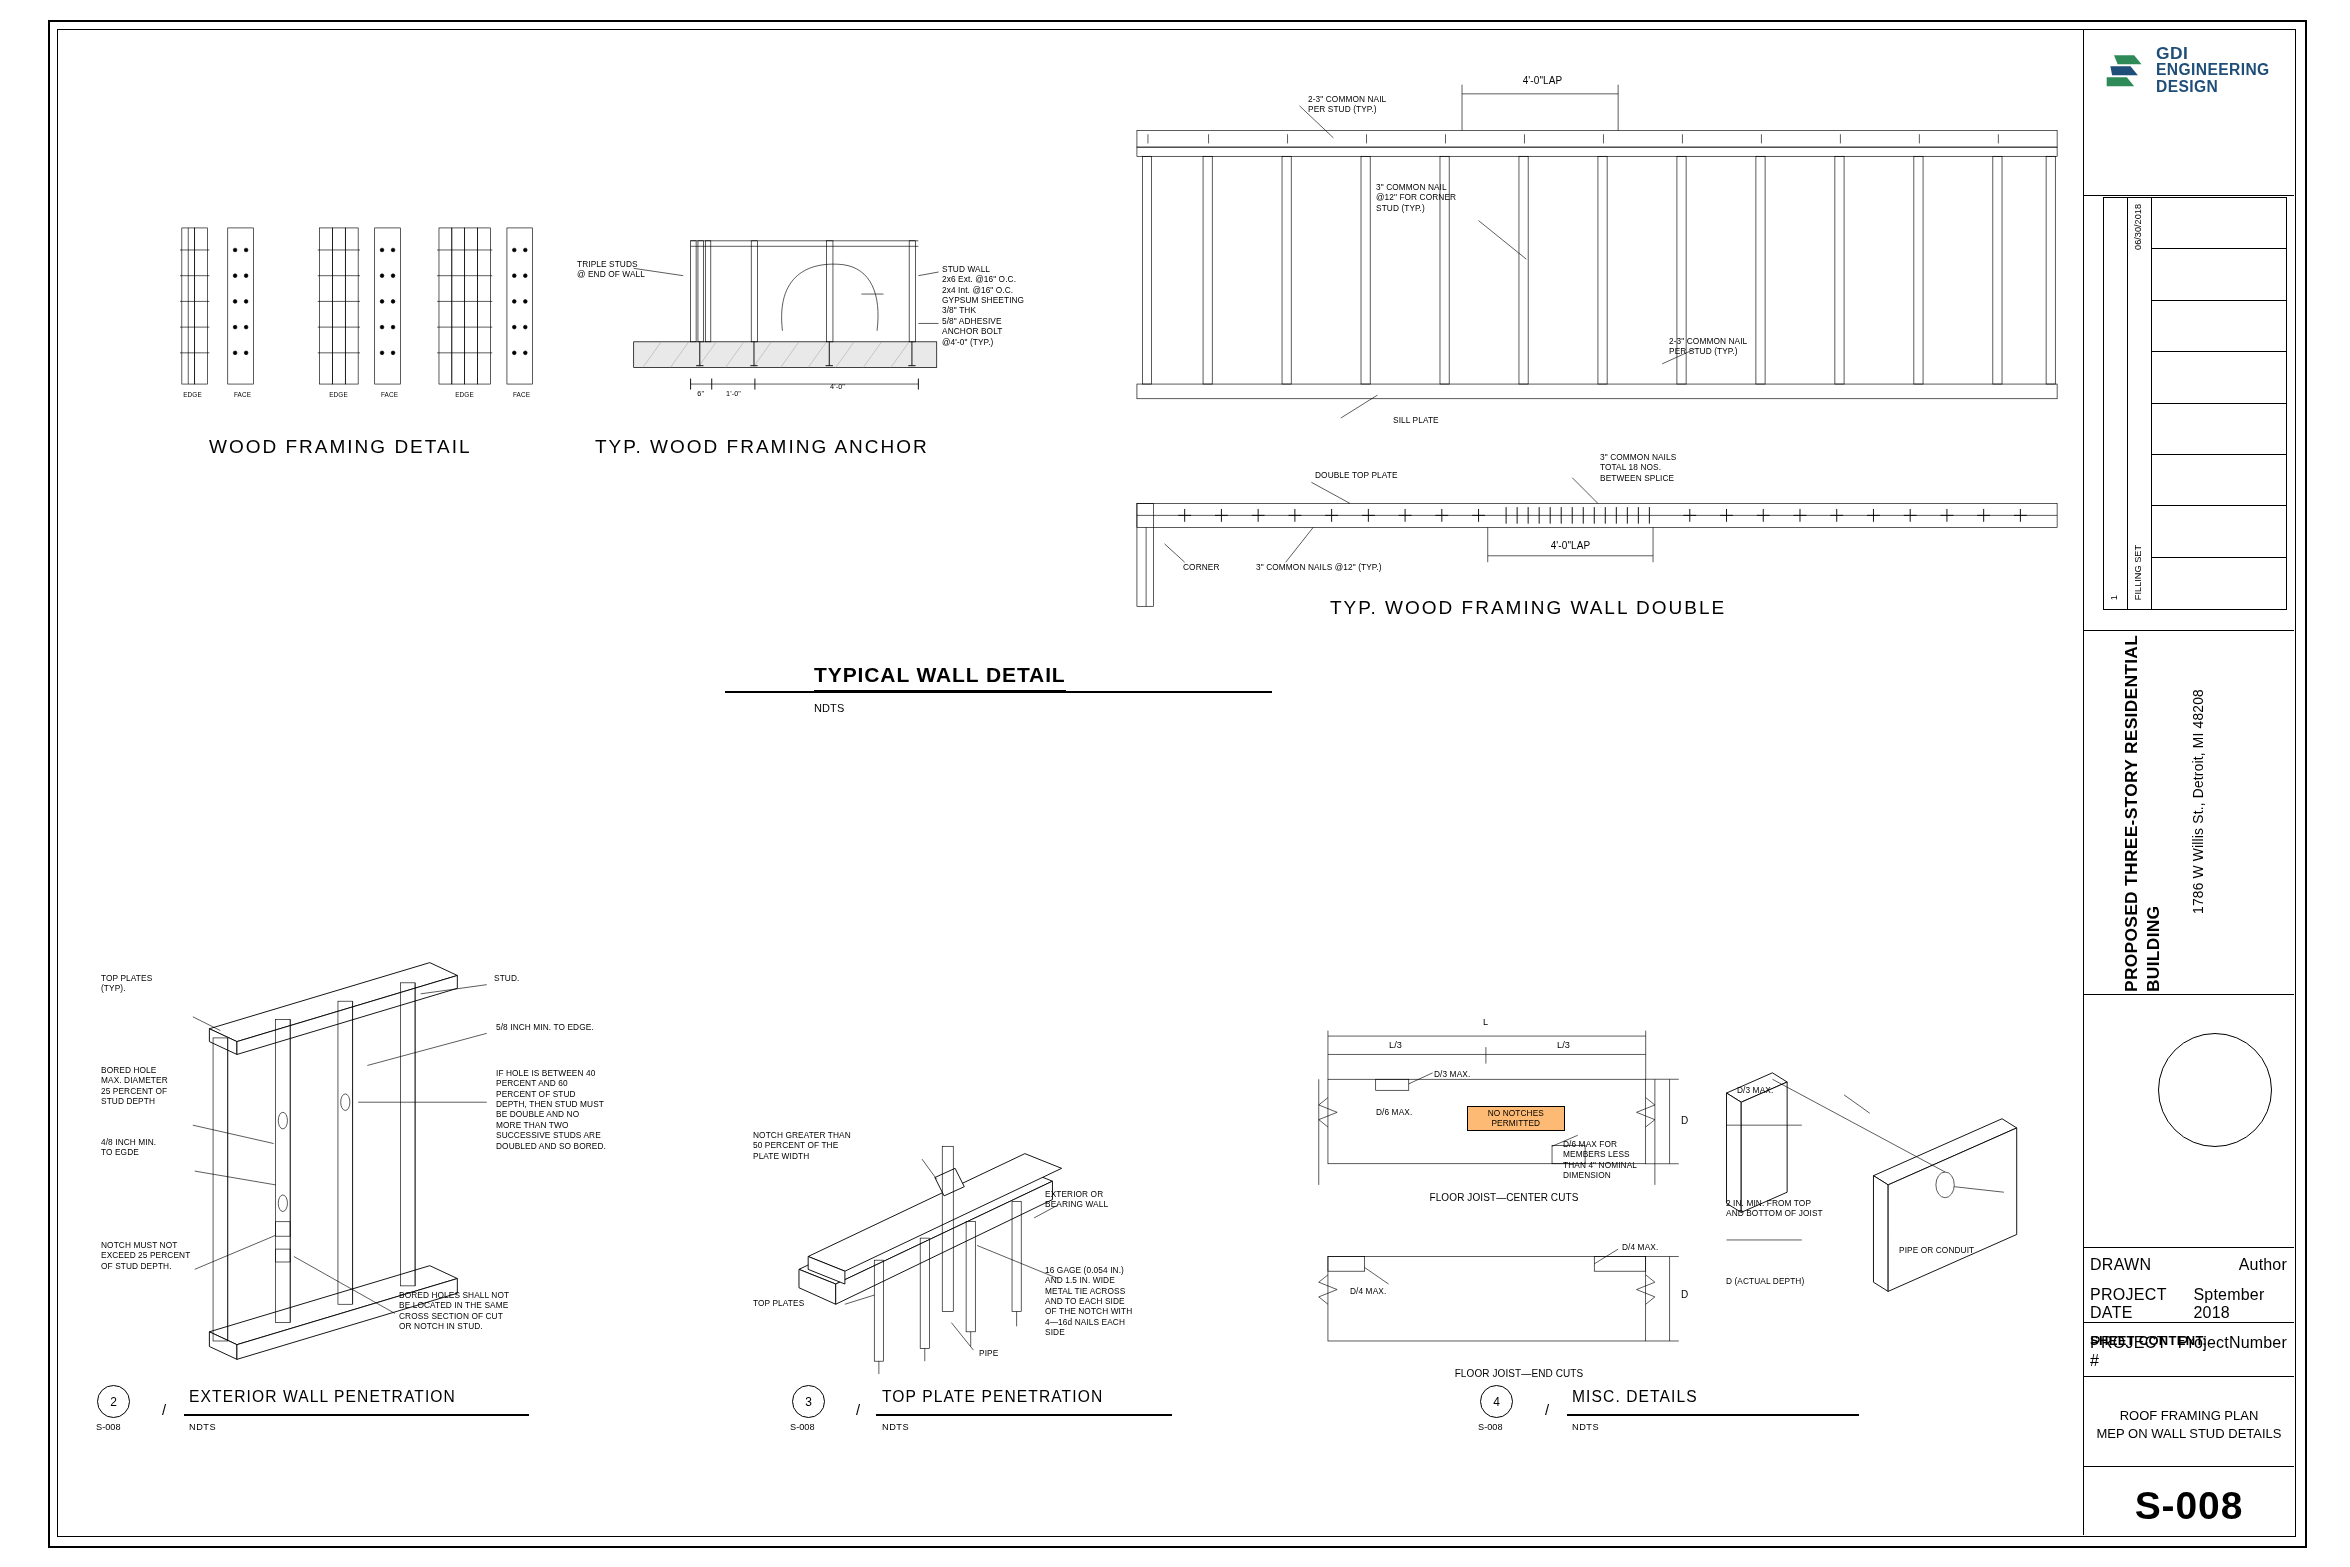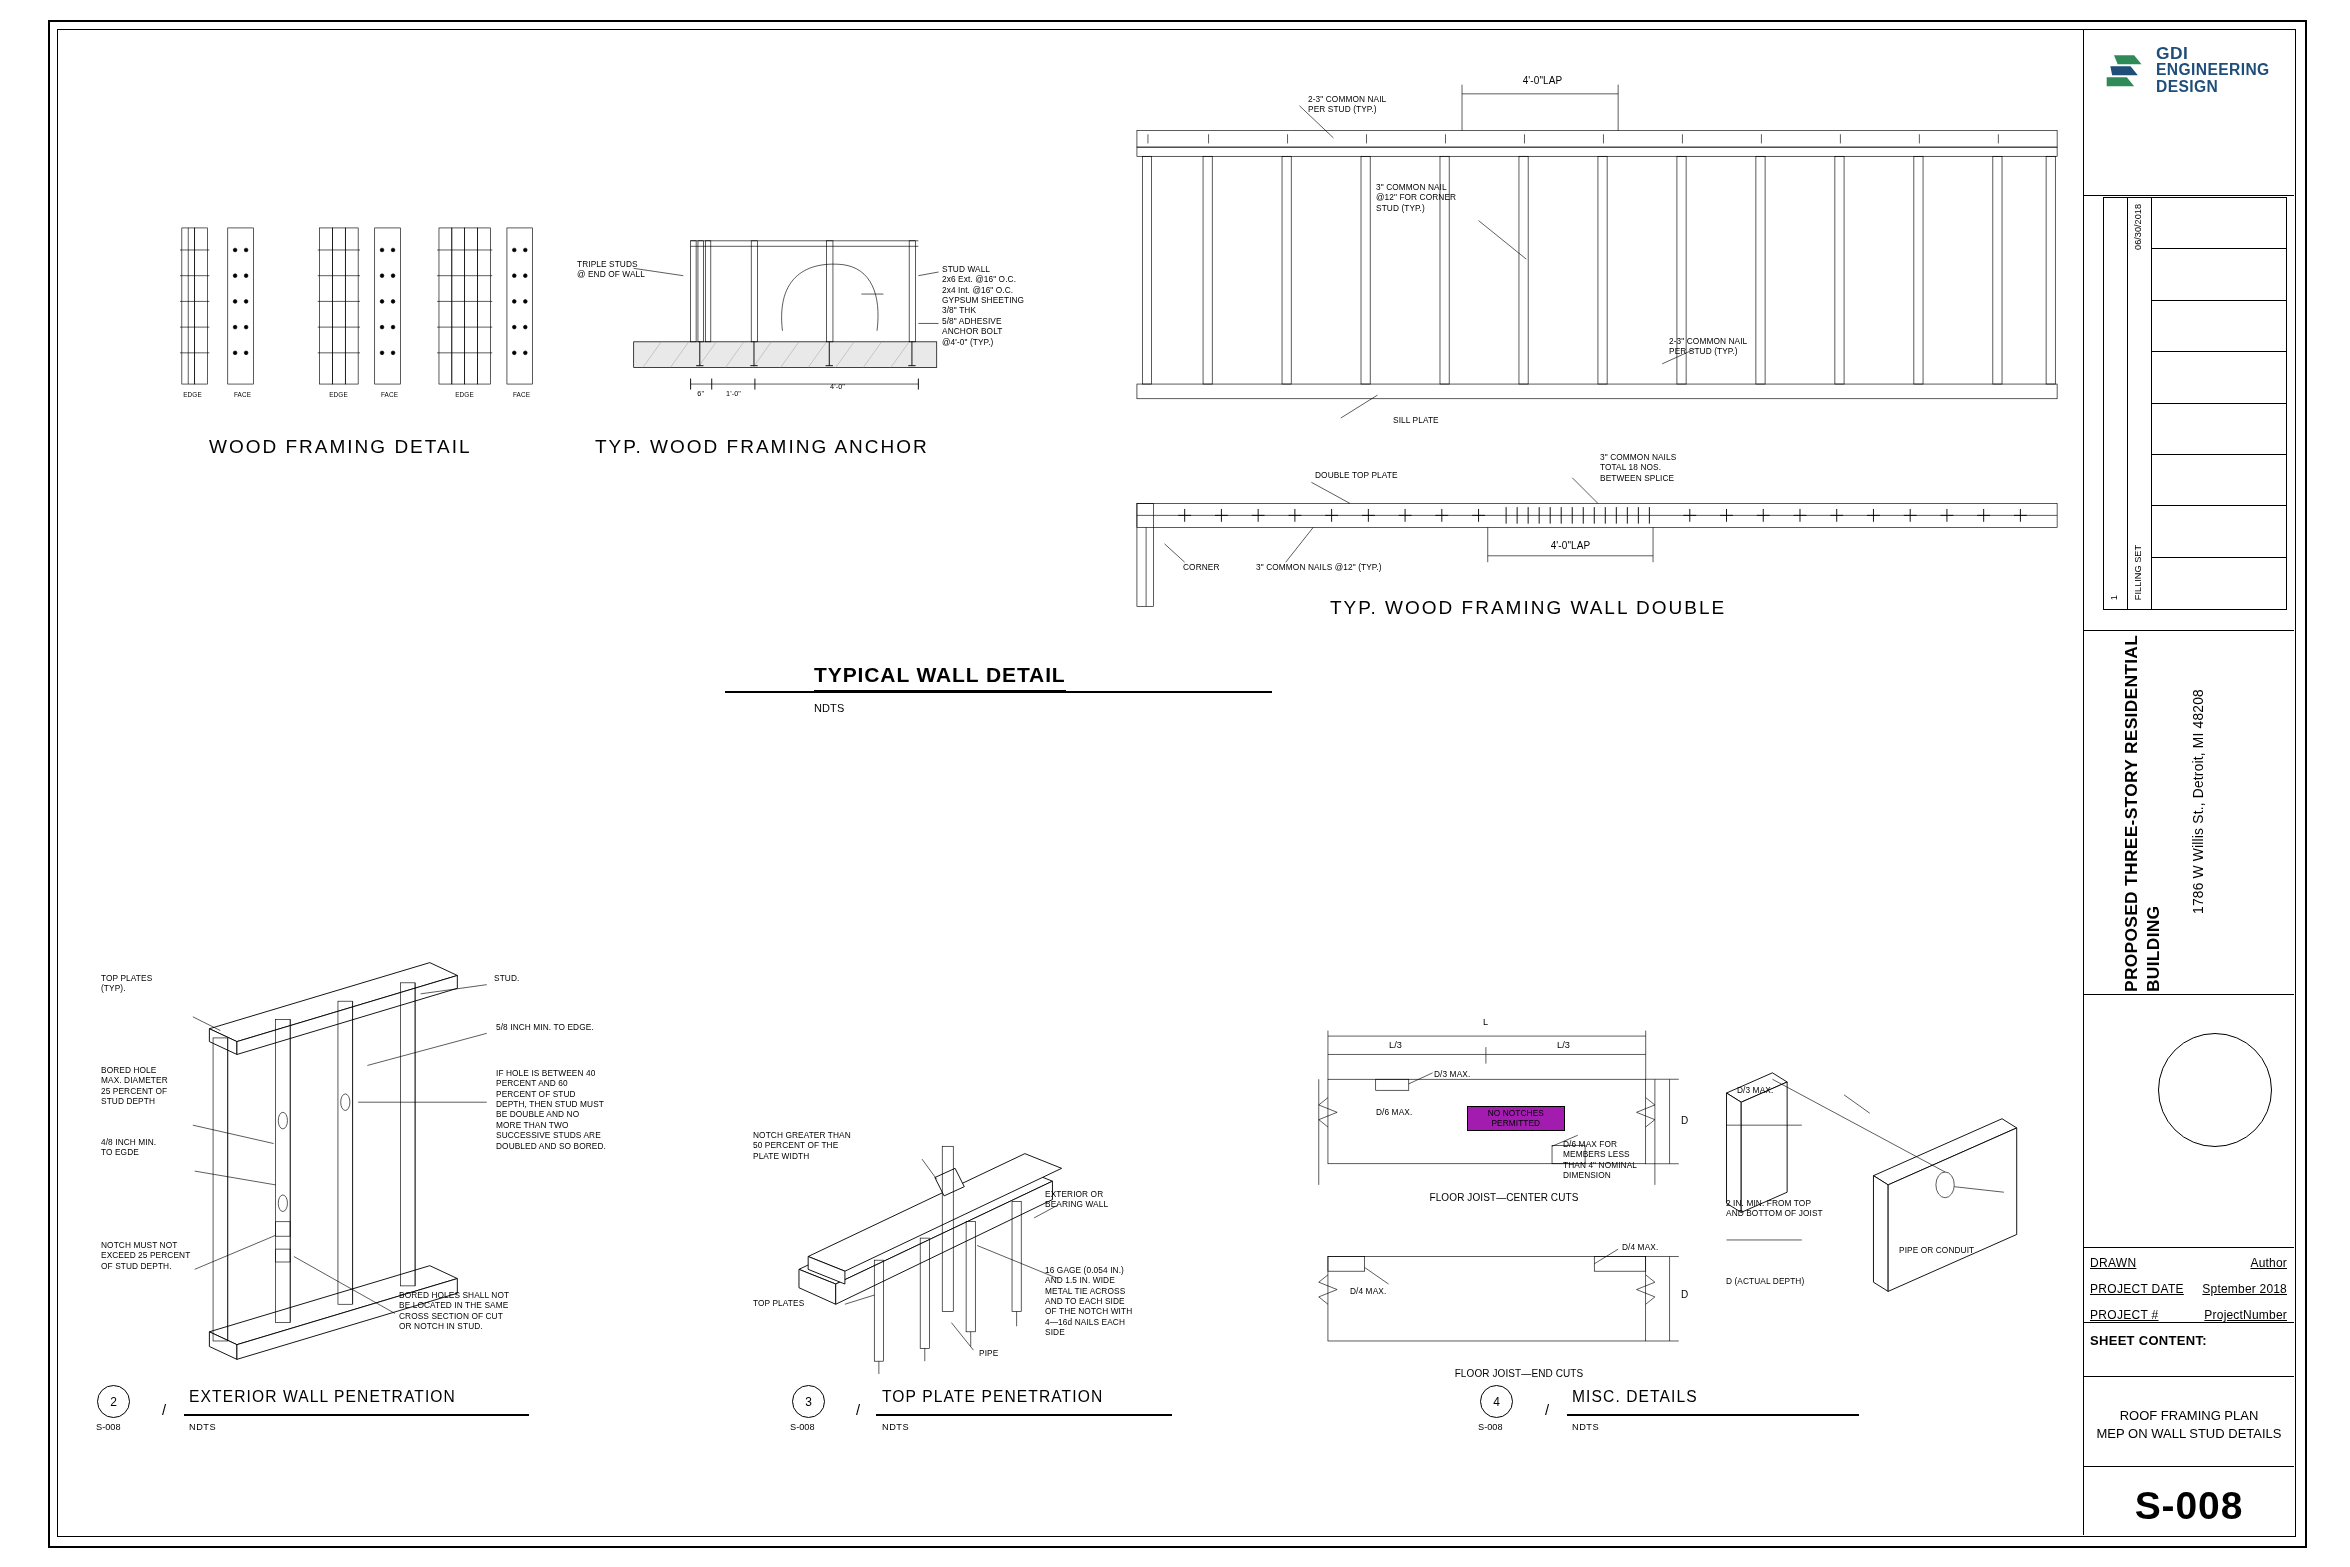--- a/index.html
+++ b/index.html
@@ -28,21 +28,21 @@
 
   .proj{position:absolute;left:2103px;top:634px;width:184px;height:358px;}
   .proj .t1{position:absolute;left:18.4px;top:0;height:358px;}
   .proj .t1 span{writing-mode:vertical-rl;transform:rotate(180deg);font-size:17.4px;font-weight:bold;letter-spacing:0.3px;line-height:1.25;display:inline-block;}
   .proj .t2{position:absolute;left:88px;top:55px;}
   .proj .t2 span{writing-mode:vertical-rl;transform:rotate(180deg);font-size:13.8px;letter-spacing:0.2px;}
 
   .tb-sep{position:absolute;left:2083px;width:211px;height:0;border-top:0.9px solid #000;}
   .circle{position:absolute;left:2158px;top:1033px;width:112px;height:112px;border:0.9px solid #000;border-radius:50%;}
 
-  .meta{position:absolute;left:2090px;top:1256px;width:197px;font-size:12px;text-decoration:underline;}
+  .meta{position:absolute;left:2090px;top:1256px;width:197px;font-size:16px;}
   .meta .row{display:flex;justify-content:space-between;margin-bottom:12px;}
   .meta .row .l{letter-spacing:0.3px;}
   .meta .row .r{letter-spacing:0.2px;}
   .sheet-content-label{position:absolute;left:2090px;top:1333px;font-size:13px;font-weight:bold;letter-spacing:0.3px;}
   .sheet-content-body{position:absolute;left:2086px;top:1407px;width:206px;font-size:13px;text-align:center;line-height:1.35;}
   .sheet-no{position:absolute;left:2086px;top:1484px;width:206px;text-align:center;font-size:39px;font-weight:bold;letter-spacing:0.9px;}
 
   
   .lbl{position:absolute;font-size:8.3px;line-height:1.25;letter-spacing:0.1px;white-space:pre;}
   .lbl.c{text-align:center;}
@@ -545,21 +545,21 @@
   <div class="detslash" style="left:856px;top:1402px;">/</div>
   <div class="detname" style="left:882px;top:1388px;">TOP PLATE PENETRATION</div>
   <div class="detline" style="left:876px;top:1414px;width:296px;"></div>
   <div class="detscale" style="left:882px;top:1422px;">NDTS</div>
 
   <div class="lbl c" style="left:1377px;top:1040px;width:37px;font-size:9.2px;">L/3</div>
   <div class="lbl c" style="left:1467px;top:1017px;width:37px;font-size:9.2px;">L</div>
   <div class="lbl c" style="left:1545px;top:1040px;width:37px;font-size:9.2px;">L/3</div>
   <div class="lbl" style="left:1434px;top:1069px;">D/3 MAX.</div>
   <div class="lbl" style="left:1376px;top:1107px;">D/6 MAX.</div>
-  <div class="lbl c" style="left:1467px;top:1106px;width:92px;border:0.9px solid #000;padding:0.9px 1.8px;background:#a21caf;">NO NOTCHES
+  <div class="lbl c" style="left:1467px;top:1106px;width:92px;border:0.9px solid #000;padding:0.9px 1.8px;background:#fdba74;">NO NOTCHES
 PERMITTED</div>
   <div class="lbl" style="left:1563px;top:1139px;">D/6 MAX FOR
 MEMBERS LESS
 THAN 4" NOMINAL
 DIMENSION</div>
   <div class="lbl" style="left:1681px;top:1115px;font-size:10px;">D</div>
   <div class="lbl c" style="left:1394px;top:1192px;width:220px;font-size:10px;">FLOOR JOIST—CENTER CUTS</div>
   <div class="lbl" style="left:1622px;top:1242px;">D/4 MAX.</div>
   <div class="lbl" style="left:1350px;top:1286px;">D/4 MAX.</div>
   <div class="lbl" style="left:1681px;top:1289px;font-size:10px;">D</div>

